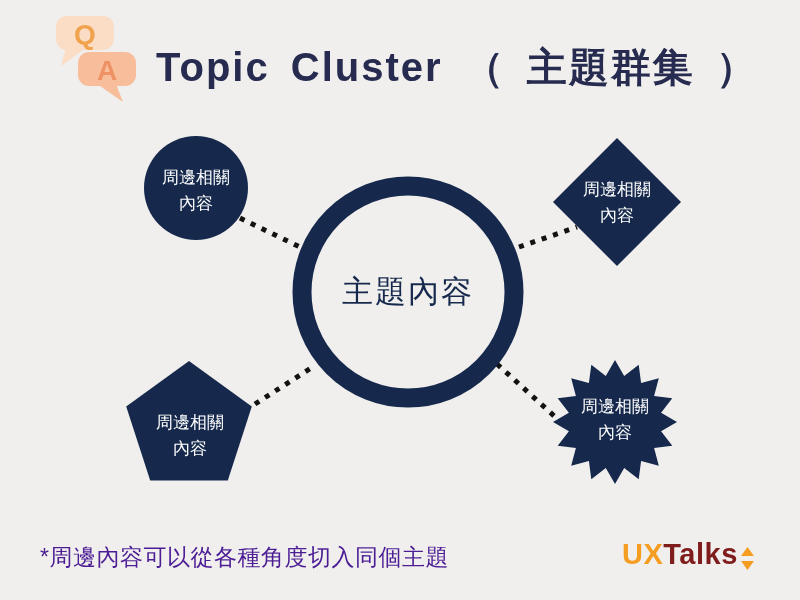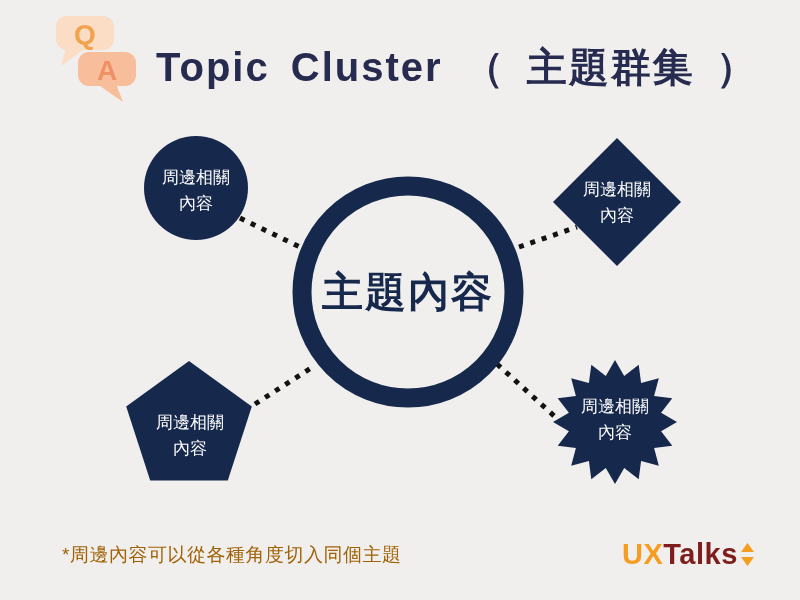--- a/index.html
+++ b/index.html
@@ -36,34 +36,34 @@
     color: #ffffff;
     font-size: 17px;
     line-height: 26px;
     font-weight: 500;
     white-space: nowrap;
   }
   .center-label {
     position: absolute;
     transform: translate(-50%, -50%);
     color: #16294d;
-    font-size: 41px;
-    font-weight: bold;
+    font-size: 31px;
+    font-weight: normal;
     letter-spacing: 2px;
     white-space: nowrap;
   }
   
   .footnote {
-    position: absolute; left: 62px; top: 542px;
-    font-size: 19px; color: #a16207;
+    position: absolute; left: 40px; top: 542px;
+    font-size: 23px; color: #4c1d95;
     letter-spacing: 0.5px;
   }
   .logo {
     position: absolute; left: 622px; top: 538px;
-    display: flex; align-items: center;
+    display: flex; align-items: flex-end;
     font-size: 29px; font-weight: 800;
     letter-spacing: 0.5px;
   }
   .logo .ux { color: #f59d21; }
   .logo .talks { color: #7f1d1d; }
   .logo .arrows { margin-left: 3px; display: inline-block; }
 </style>
 </head>
 <body>
 

